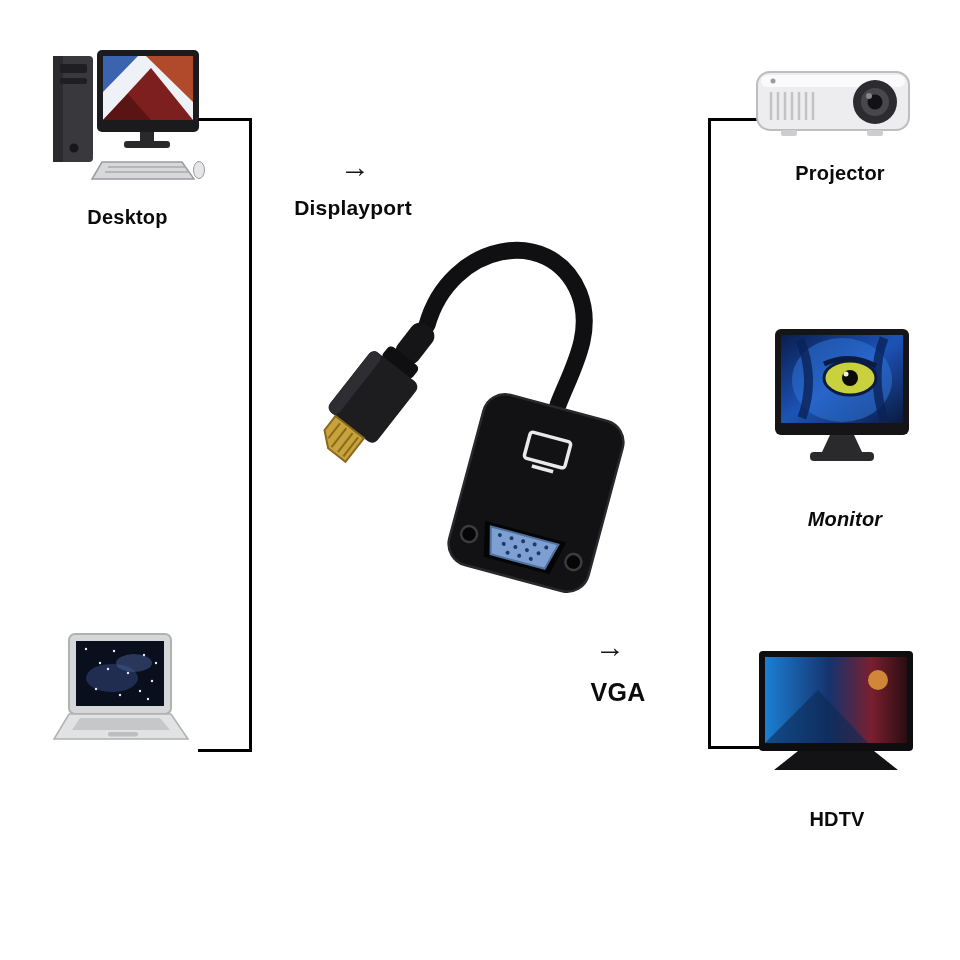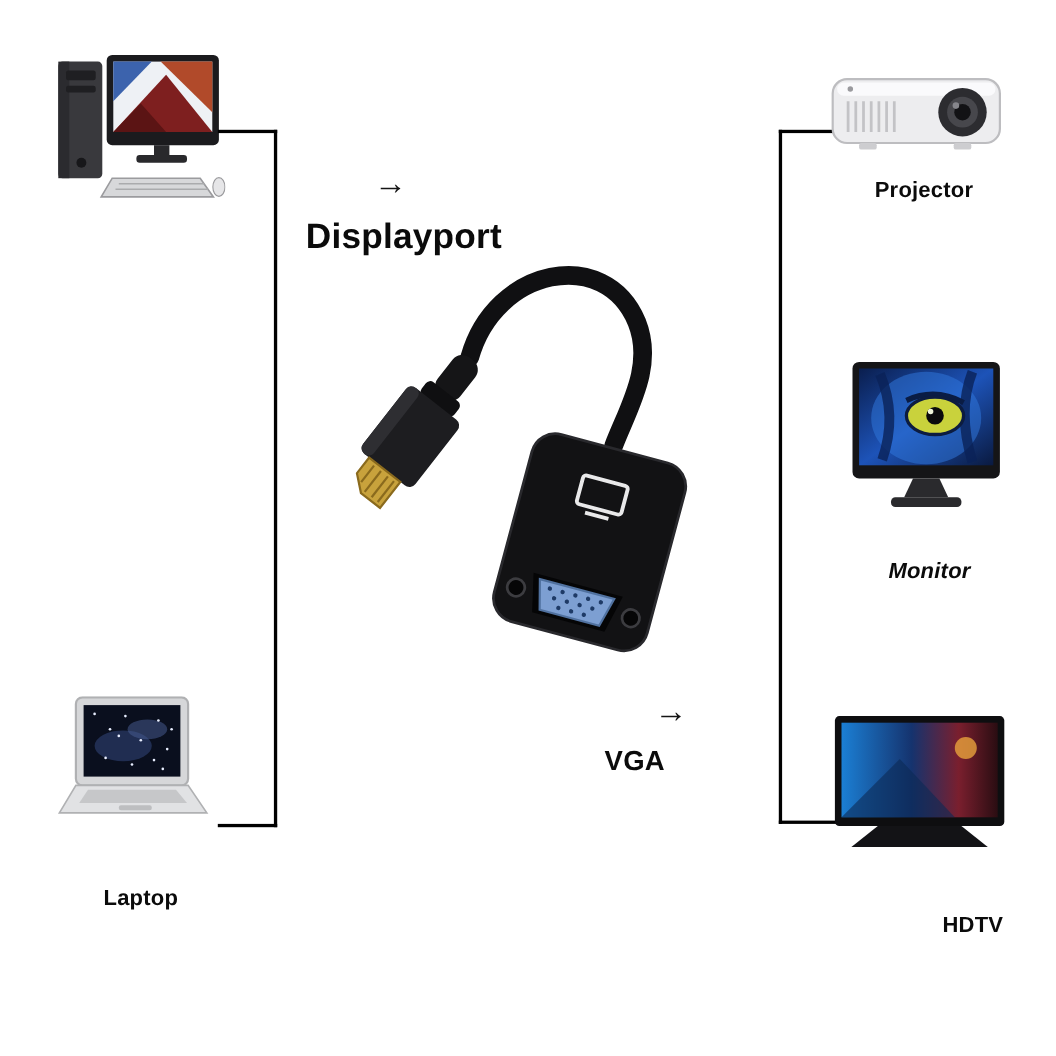--- a/index.html
+++ b/index.html
@@ -56,20 +56,21 @@
         <rect x="74" y="91" width="46" height="7" rx="3" fill="#29292c"></rect>
       </g>
       <g>
         <polygon points="52,112 132,112 144,129 42,129" fill="#d7d8da" stroke="#9b9b9e" stroke-width="1.5"></polygon>
         <line x1="58" y1="117" x2="136" y2="117" stroke="#aaabad" stroke-width="1.5"></line>
         <line x1="55" y1="122" x2="139" y2="122" stroke="#aaabad" stroke-width="1.5"></line>
       </g>
       <ellipse cx="149" cy="120" rx="5.5" ry="8.5" fill="#e6e6e8" stroke="#9b9b9e"></ellipse>
     </svg>
   </div>
+  <div class="lbl" style="left:50px; top:206px; width:155px;">Desktop</div>
 
   <div class="fig" style="left:52px; top:633px; width:140px; height:115px;">
     <svg viewBox="0 0 140 115">
       <g>
         <rect x="17" y="1" width="102" height="80" rx="6" fill="#d6d7d9" stroke="#b0b1b3" stroke-width="2"></rect>
         <rect x="24" y="8" width="88" height="65" fill="#0a0f1e"></rect>
         <ellipse cx="60" cy="45" rx="26" ry="14" fill="#2a3a66" opacity="0.7"></ellipse>
         <ellipse cx="82" cy="30" rx="18" ry="9" fill="#4a5f96" opacity="0.5"></ellipse>
         <circle cx="34" cy="16" r="1.2" fill="#e8eeff"></circle>
           <circle cx="48" cy="30" r="1.2" fill="#e8eeff"></circle>
@@ -84,28 +85,27 @@
         <circle cx="56" cy="36" r="1.2" fill="#e8eeff"></circle>
           <circle cx="96" cy="66" r="1.2" fill="#e8eeff"></circle>
       </g>
       <g>
         <polygon points="17,81 119,81 136,106 2,106" fill="#e1e2e4" stroke="#b0b1b3" stroke-width="1.5"></polygon>
         <polygon points="28,85 108,85 118,97 20,97" fill="#c6c7c9"></polygon>
         <rect x="56" y="99" width="30" height="4.5" rx="2" fill="#bdbec0"></rect>
       </g>
     </svg>
   </div>
-  <div class="lbl" style="left:48px; top:806px; width:160px;">Laptop</div>
 
   <div class="line" style="left:198px; top:118px; width:54px; height:3px;"></div>
   <div class="line" style="left:249px; top:118px; width:3px; height:634px;"></div>
   <div class="line" style="left:198px; top:749px; width:54px; height:3px;"></div>
 
   <div class="arrow" style="left:300px; top:152px; width:110px;">→</div>
-  <div class="lbl" style="left:278px; top:196px; width:150px; font-size:32px;">Displayport</div>
+  <div class="lbl" style="left:278px; top:196px; width:150px; font-size:21px;">Displayport</div>
 
   <div class="fig" style="left:255px; top:235px; width:400px; height:380px;">
     <svg viewBox="0 0 400 380">
       <path d="M172,90 C195,8 295,-12 324,58 C340,98 316,136 303,170" fill="none" stroke="#101012" stroke-width="17" stroke-linecap="round"></path>
       <g transform="translate(112,170) rotate(38)">
         <rect x="-13" y="-100" width="26" height="44" rx="11" fill="#151517"></rect>
         <rect x="-19" y="-62" width="38" height="16" rx="5" fill="#0f0f11"></rect>
         <rect x="-30" y="-48" width="60" height="76" rx="7" fill="#1d1d20"></rect>
         <rect x="-30" y="-48" width="13" height="76" rx="6" fill="#2e2e32"></rect>
         <path d="M-18,28 L18,28 L18,58 L-4,58 L-18,46 Z" fill="#c8a23c" stroke="#8a6a1d" stroke-width="2"></path>
@@ -137,21 +137,21 @@
             <circle cx="18" cy="57.5" r="2"></circle>
           <circle cx="-12" cy="65" r="2"></circle>
             <circle cx="0" cy="65" r="2"></circle>
             <circle cx="12" cy="65" r="2"></circle>
         </g>
       </g>
     </svg>
   </div>
 
   <div class="arrow" style="left:560px; top:632px; width:100px;">→</div>
-  <div class="lbl" style="left:527px; top:678px; width:100px; font-size:25px;">VGA</div>
+  <div class="lbl" style="left:568px; top:678px; width:100px; font-size:25px;">VGA</div>
 
   <div class="line" style="left:708px; top:118px; width:55px; height:3px;"></div>
   <div class="line" style="left:708px; top:118px; width:3px; height:631px;"></div>
   <div class="line" style="left:708px; top:746px; width:58px; height:3px;"></div>
 
   <div class="fig" style="left:755px; top:60px; width:156px; height:84px;">
     <svg viewBox="0 0 156 84">
       <rect x="2" y="12" width="152" height="58" rx="13" fill="#ededef" stroke="#bdbdc0" stroke-width="2"></rect>
       <rect x="6" y="15" width="144" height="12" rx="6" fill="#fafafc"></rect>
       <g stroke="#c3c3c6" stroke-width="2.5">
@@ -210,15 +210,15 @@
         </linearGradient>
       </defs>
       <rect x="1" y="1" width="154" height="100" rx="4" fill="#0e0e10"></rect>
       <rect x="7" y="7" width="142" height="86" fill="url(#tvGrad)"></rect>
       <polygon points="7,93 60,40 110,93" fill="#0c2a55" opacity="0.6"></polygon>
       <circle cx="120" cy="30" r="10" fill="#e8a23c" opacity="0.8"></circle>
       <rect x="60" y="101" width="36" height="6" fill="#1d1d20"></rect>
       <polygon points="40,101 116,101 140,120 16,120" fill="#131316"></polygon>
     </svg>
   </div>
-  <div class="lbl" style="left:762px; top:830px; width:150px;text-align:right;">HDTV</div>
+  <div class="lbl" style="left:762px; top:808px; width:150px;">HDTV</div>
 
 </div>
 
 </body></html>

